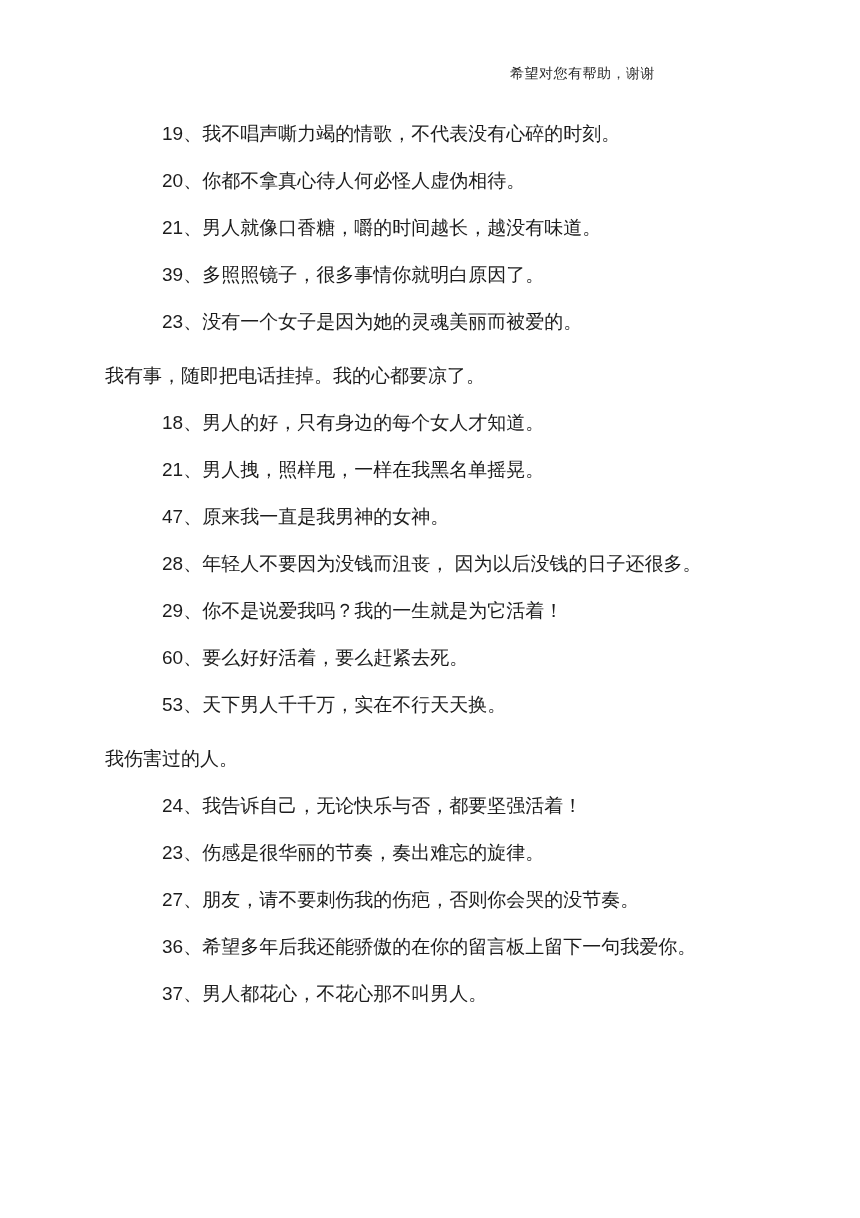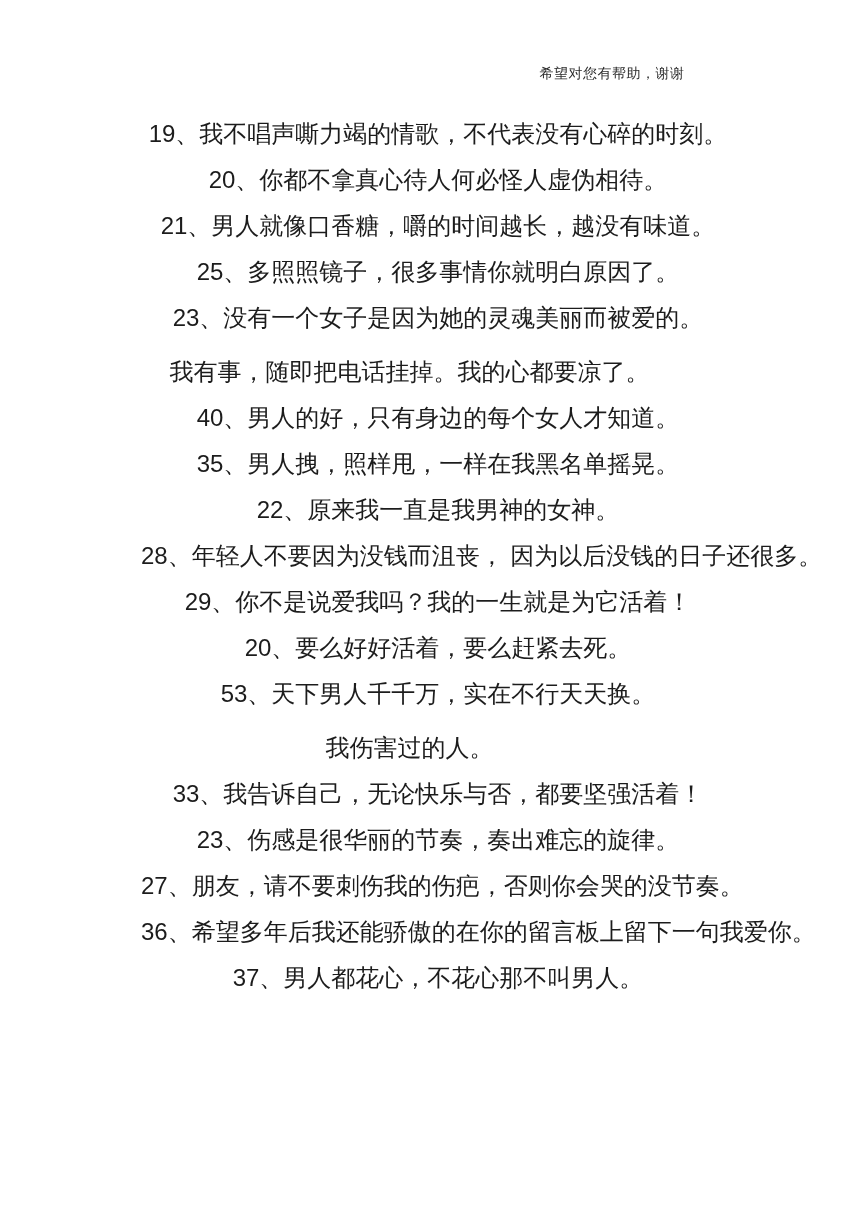--- a/index.html
+++ b/index.html
@@ -6,43 +6,42 @@
     margin: 0;
     padding: 0;
     background: #ffffff;
   }
   .page {
     position: relative;
     width: 860px;
     height: 1218px;
     background: #ffffff;
     box-sizing: border-box;
-    padding: 63px 125px 0 84px;
+    padding: 63px 125px 0 105px;
     overflow: hidden;
     font-family: "Liberation Sans", "DejaVu Sans", sans-serif;
     color: #1c1c1c;
-    text-align: center;
   }
   .doc-header {
     font-size: 14px;
     line-height: 20px;
     margin: 0 0 35px 0;
     padding-left: 405px;
     color: #2b2b2b;
     letter-spacing: 0.5px;
     white-space: nowrap;
   }
   .quote-list {
     margin: 0;
     padding: 0;
   }
   p.quote-item {
-    margin: 0 0 15px 0;
+    margin: 16px 0 15px 0;
     padding: 0;
-    font-size: 24px;
+    font-size: 19px;
     line-height: 31px;
     font-weight: 400;
   }
   p.quote-item.extra-gap {
     margin-top: 23px;
   }
   .quote-line {
     display: block;
     white-space: nowrap;
   }
@@ -61,54 +60,54 @@
       <p class="quote-item">
         <span class="quote-line first">19、我不唱声嘶力竭的情歌，不代表没有心碎的时刻。</span>
       </p>
       <p class="quote-item">
         <span class="quote-line first">20、你都不拿真心待人何必怪人虚伪相待。</span>
       </p>
       <p class="quote-item">
         <span class="quote-line first">21、男人就像口香糖，嚼的时间越长，越没有味道。</span>
       </p>
       <p class="quote-item">
-        <span class="quote-line first">25、多照照镜子，很多事情你就明白原因了。</span>
+        <span class="quote-line first">39、多照照镜子，很多事情你就明白原因了。</span>
       </p>
       <p class="quote-item">
         <span class="quote-line first">23、没有一个女子是因为她的灵魂美丽而被爱的。</span>
       </p>
       <p class="quote-item extra-gap">
         <span class="quote-line">我有事，随即把电话挂掉。我的心都要凉了。</span>
       </p>
       <p class="quote-item">
-        <span class="quote-line first">40、男人的好，只有身边的每个女人才知道。</span>
+        <span class="quote-line first">18、男人的好，只有身边的每个女人才知道。</span>
       </p>
       <p class="quote-item">
-        <span class="quote-line first">35、男人拽，照样甩，一样在我黑名单摇晃。</span>
+        <span class="quote-line first">21、男人拽，照样甩，一样在我黑名单摇晃。</span>
       </p>
       <p class="quote-item">
-        <span class="quote-line first">22、原来我一直是我男神的女神。</span>
+        <span class="quote-line first">47、原来我一直是我男神的女神。</span>
       </p>
       <p class="quote-item">
         <span class="quote-line first">28、年轻人不要因为没钱而沮丧， 因为以后没钱的日子还很多。</span>
       </p>
       <p class="quote-item">
         <span class="quote-line first">29、你不是说爱我吗？我的一生就是为它活着！</span>
       </p>
       <p class="quote-item">
-        <span class="quote-line first">20、要么好好活着，要么赶紧去死。</span>
+        <span class="quote-line first">60、要么好好活着，要么赶紧去死。</span>
       </p>
       <p class="quote-item">
         <span class="quote-line first">53、天下男人千千万，实在不行天天换。</span>
       </p>
       <p class="quote-item extra-gap">
         <span class="quote-line">我伤害过的人。</span>
       </p>
       <p class="quote-item">
-        <span class="quote-line first">33、我告诉自己，无论快乐与否，都要坚强活着！</span>
+        <span class="quote-line first">24、我告诉自己，无论快乐与否，都要坚强活着！</span>
       </p>
       <p class="quote-item">
         <span class="quote-line first">23、伤感是很华丽的节奏，奏出难忘的旋律。</span>
       </p>
       <p class="quote-item">
         <span class="quote-line first">27、朋友，请不要刺伤我的伤疤，否则你会哭的没节奏。</span>
       </p>
       <p class="quote-item">
         <span class="quote-line first">36、希望多年后我还能骄傲的在你的留言板上留下一句我爱你。</span>
       </p>

